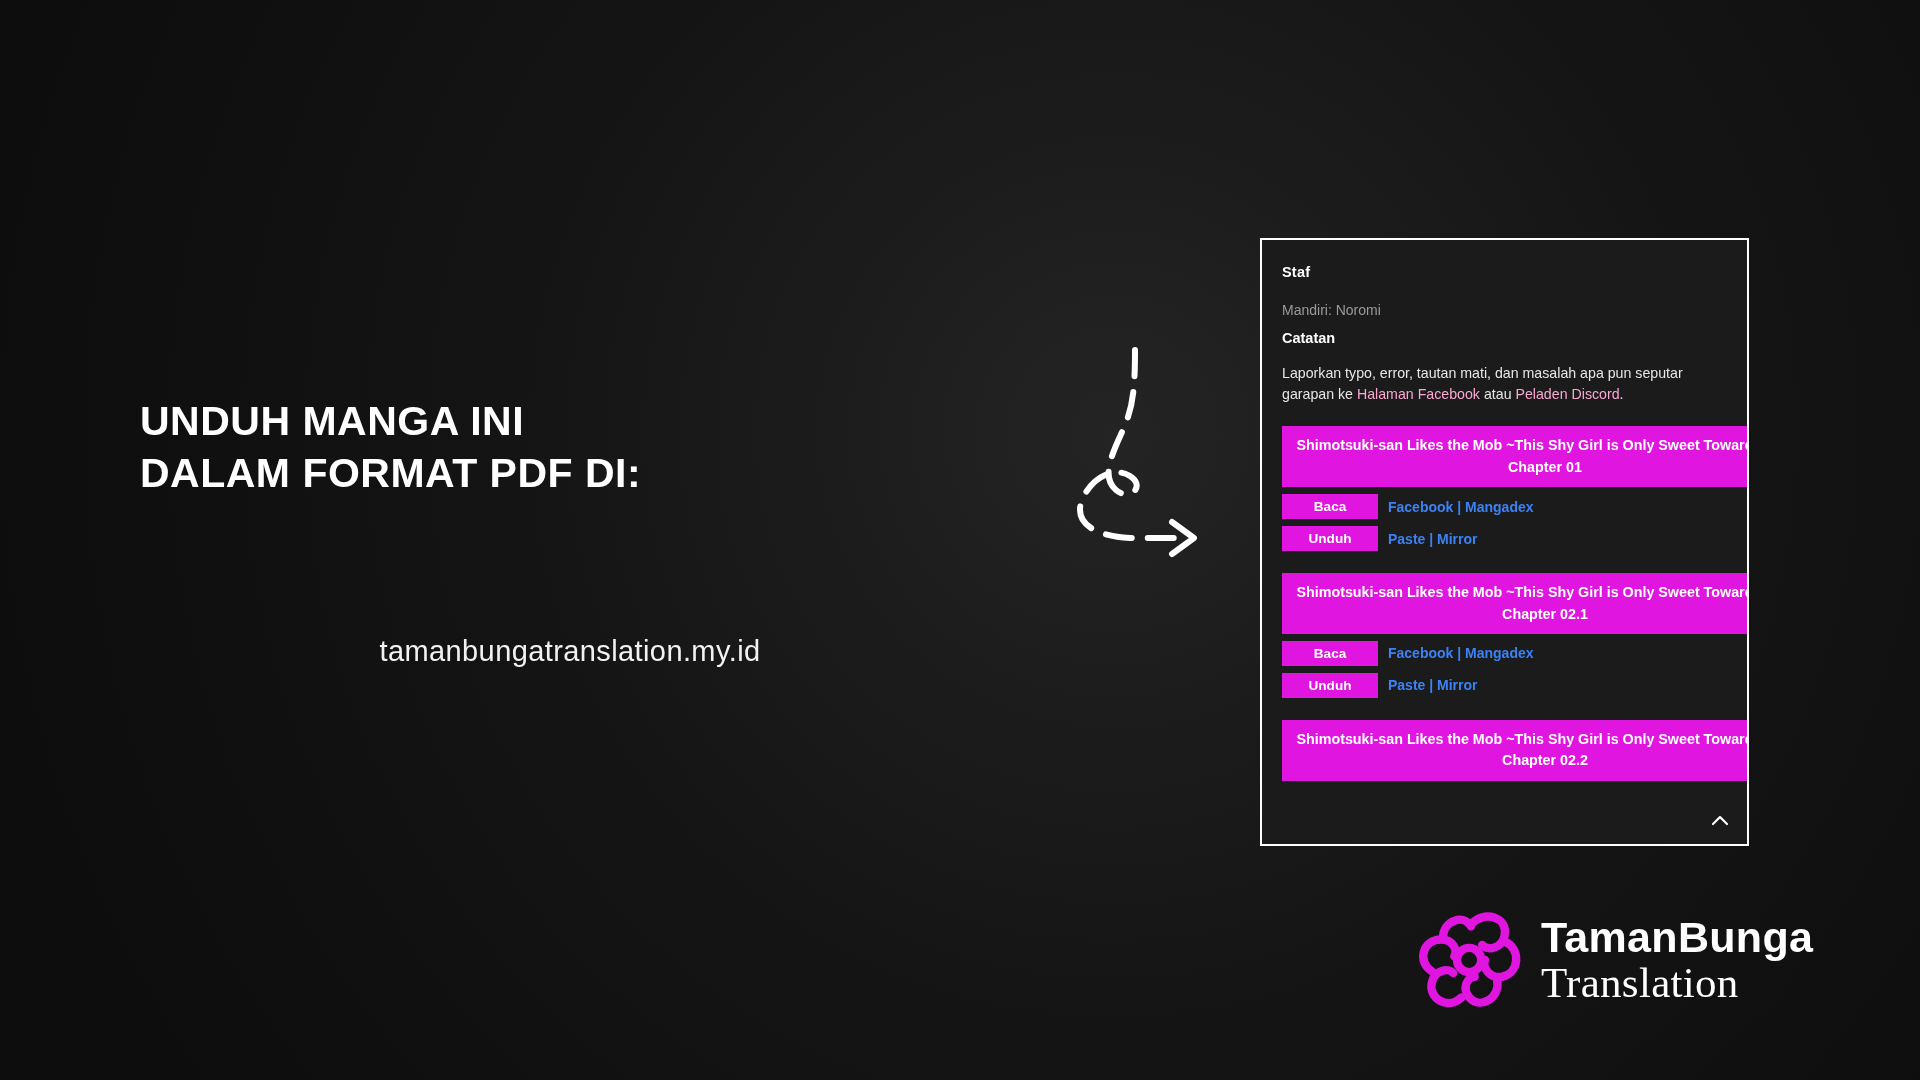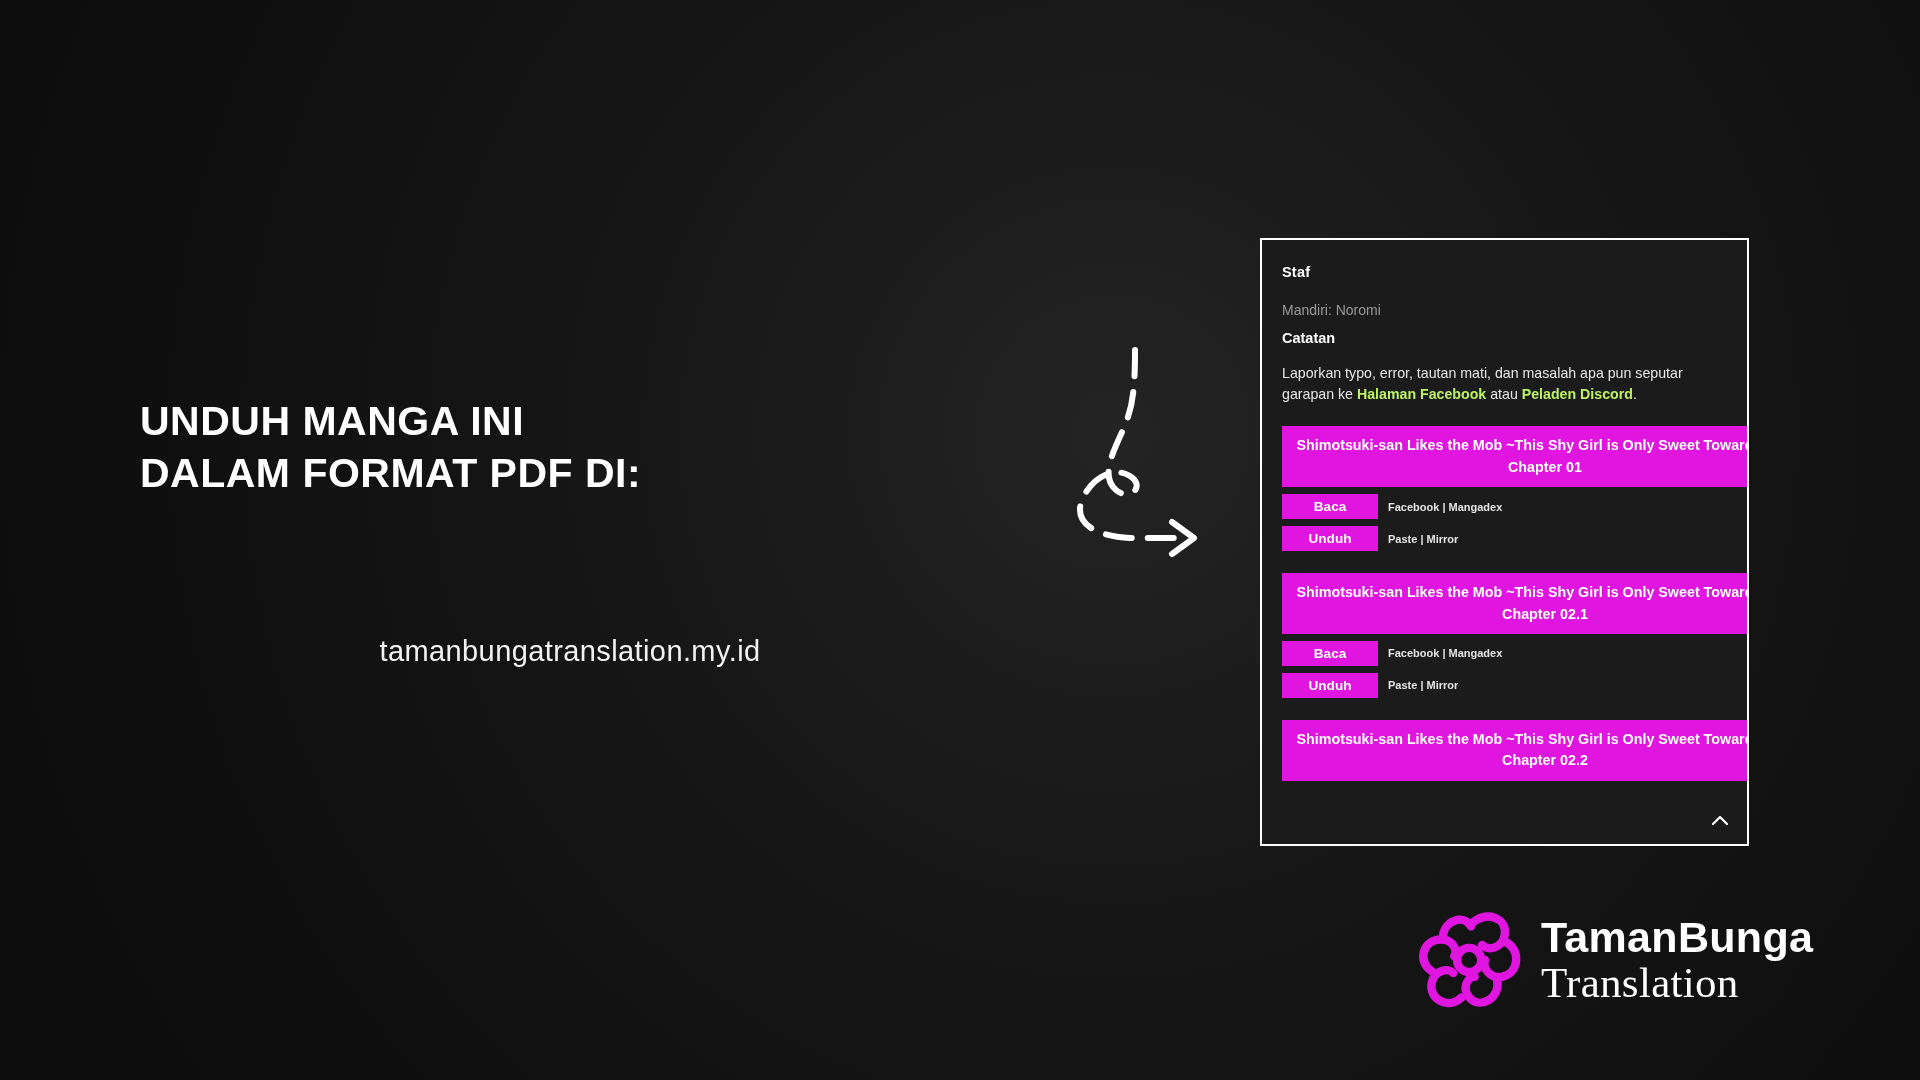--- a/index.html
+++ b/index.html
@@ -91,21 +91,21 @@
     font-weight: bold;
     margin: 12px 0 0 0;
   }
   .panel-note-body {
     color: #e6e6e6;
     font-size: 14.2px;
     line-height: 1.45;
     margin: 17px 0 0 0;
     max-width: 446px;
   }
-  .panel-note-body b { color: #bef264; font-weight: bold; }
+  .panel-note-body b { color: #f9a8d4; font-weight: normal; }
 
   .chapter-block { margin-top: 22px; }
   .chapter-title {
     background: #e015e0;
     color: #ffffff;
     font-size: 14.3px;
     font-weight: bold;
     text-align: center;
     line-height: 1.5;
     padding: 9px 14px;
@@ -121,22 +121,22 @@
     background: #e015e0;
     color: #ffffff;
     font-size: 13.6px;
     font-weight: bold;
     text-align: center;
     width: 96px;
     padding: 5px 0;
     margin-right: 10px;
   }
   .link-text {
-    color: #e5e5e5;
-    font-size: 11px;
+    color: #3b82f6;
+    font-size: 14px;
     font-weight: bold;
     text-align: right;
   }
 
   
   .scroll-top {
     position: absolute;
     right: 14px;
     bottom: 10px;
     width: 26px;

